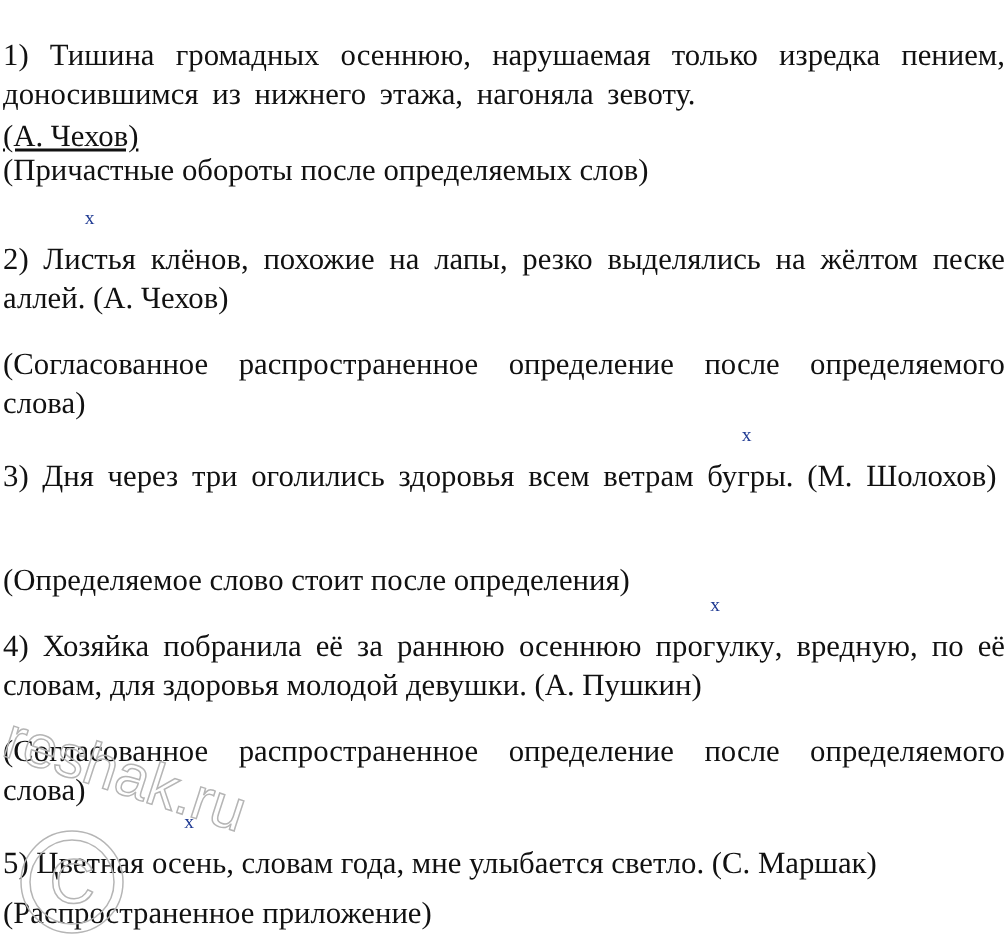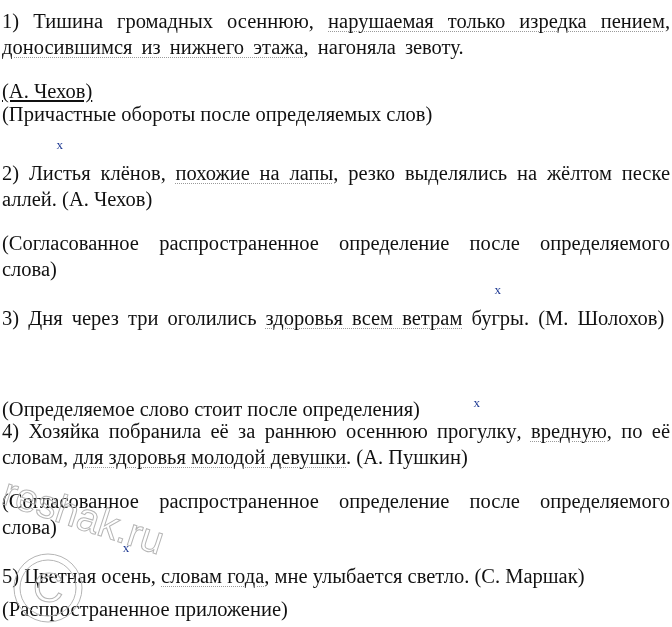--- a/index.html
+++ b/index.html
@@ -10,25 +10,25 @@
   }
   .doc { position: absolute; left: 0; top: 0; width: 672px; }
   .p {
     position: absolute; left: 2px; width: 668px;
     font-size: 20.5px; line-height: 26px;
     text-align: justify; text-align-last: left;
     white-space: normal;
   }
   .p.wide { word-spacing: 4px; }
   .ul {
-    text-decoration: underline;
     text-decoration-style: dotted;
     text-decoration-color: #9a9a9a;
     text-decoration-thickness: 1px;
     text-underline-offset: 3px;
+    margin-top: 16px;
   }
   .xwrap { position: relative; display: inline-block; }
   .xmark {
     position: absolute; left: 50%; top: -22px; transform: translateX(-50%);
     font-family: "Liberation Serif", serif; font-size: 13px; line-height: 13px;
     color: #1f3a93;
   }
   .watermark {
     position: absolute; left: 0; top: 470px; width: 200px; height: 157px;
     pointer-events: none;
@@ -49,21 +49,21 @@
 
   <div class="p" style="top:160px;">
     <span>2)</span>
     <span class="xwrap"><span class="xmark">x</span><span>Листья</span></span><span> клёнов, </span><span class="ul">похожие на лапы</span><span>, резко выделялись на жёлтом песке аллей. (А. Чехов)</span>
   </div>
   <div class="p wide" style="top:230px;">(Согласованное распространенное определение после определяемого слова)</div>
 
   <div class="p wide" style="top:305px;">
     <span>3)</span><span> Дня через три оголились </span><span class="ul">здоровья всем ветрам</span><span> </span><span class="xwrap"><span class="xmark">x</span><span>бугры</span></span><span>. (М. Шолохов)</span>
   </div>
-  <div class="p" style="top:396px;">(Определяемое слово стоит после определения)</div>
+  <div class="p" style="top:374px;">(Определяемое слово стоит после определения)</div>
 
   <div class="p" style="top:418px;">
     <span>4)</span><span> Хозяйка побранила её за раннюю осеннюю </span><span class="xwrap"><span class="xmark">x</span><span>прогулку</span></span><span>, </span><span class="ul">вредную</span><span>, по её словам, </span><span class="ul">для здоровья молодой девушки</span><span>. (А. Пушкин)</span>
   </div>
   <div class="p wide" style="top:488px;">(Согласованное распространенное определение после определяемого слова)</div>
 
   <div class="p" style="top:563px;">
     <span>5)</span><span> Цветная </span><span class="xwrap"><span class="xmark">x</span><span>осень</span></span><span>, </span><span class="ul">словам года</span><span>, мне улыбается светло. (С. Маршак)</span>
   </div>
   <div class="p" style="top:596px;">(Распространенное приложение)</div>

